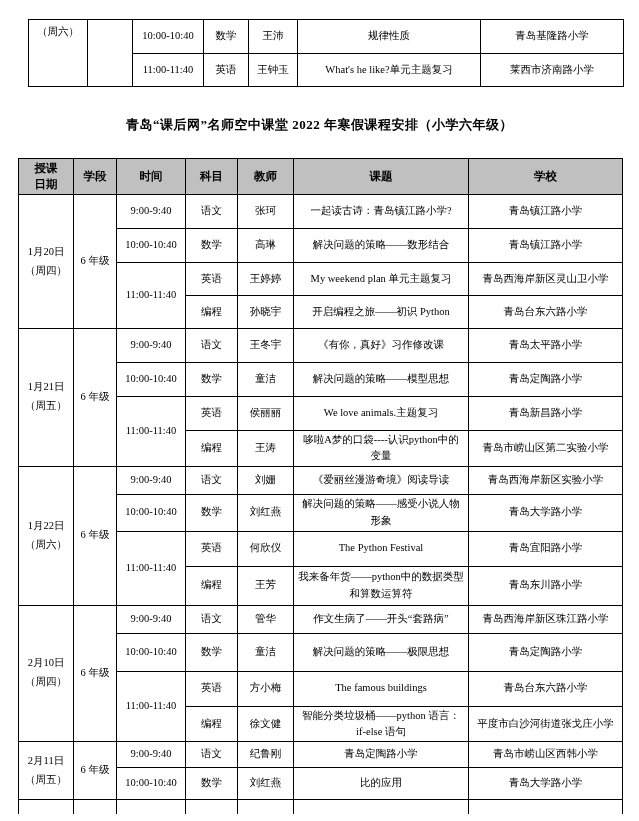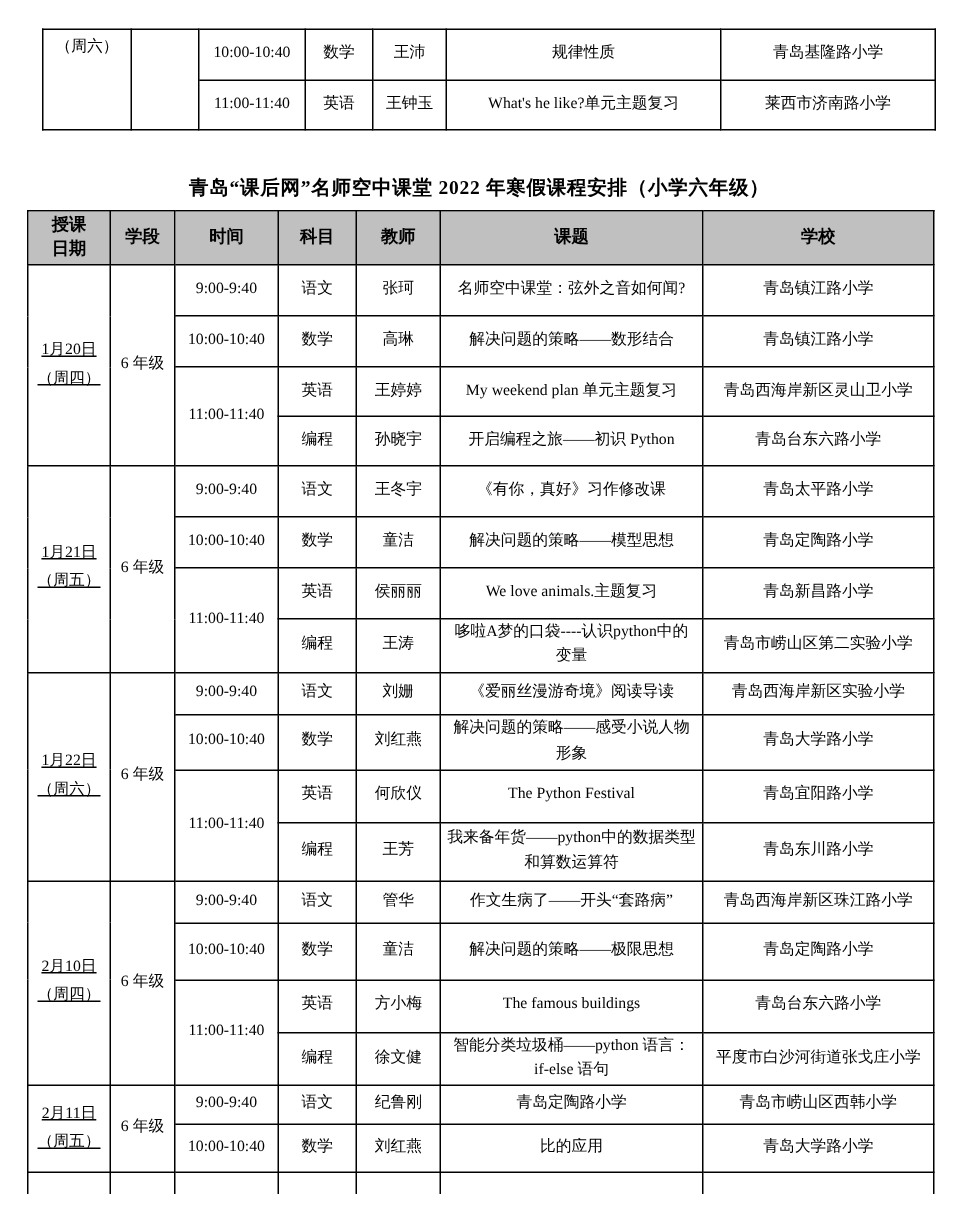--- a/index.html
+++ b/index.html
@@ -11,32 +11,32 @@
   .tbl {
     border-collapse:collapse; table-layout:fixed; position:absolute;
     background:#fff;
   }
   .tbl td {
     border:1px solid #000; text-align:center; vertical-align:middle;
     font-size:10.5px; line-height:1.55; padding:1px 4px; overflow:hidden;
     word-break:break-word;
   }
   .tbl-top { left:28px; top:19px; width:595px; }
-  .tbl-main { left:18px; top:140px; width:604px; }
+  .tbl-main { left:18px; top:158px; width:604px; }
   tr.head td {
     background:#c0c0c0; font-weight:bold; font-size:11.5px;
     white-space:pre-line; line-height:1.35;
   }
   td.vtop { vertical-align:top; padding-top:4px; }
   tr.cut td { border-bottom:none; }
   .page-title {
     position:absolute; top:116px; left:0; width:639px; text-align:center;
     font-size:13px; font-weight:bold; letter-spacing:0.5px;
   }
-  .date-line { line-height:1.8;text-decoration:underline; }
+  .date-line { line-height:1.8; }
 </style>
 </head>
 <body>
 
 <table class="tbl tbl-top">
   <colgroup>
     <col style="width:59px">
       <col style="width:45px">
       <col style="width:71px">
     <col style="width:45px">
@@ -90,21 +90,21 @@
 
   <tr style="height:34px">
     <td rowspan="4">
       <div class="date-line">1月20日</div>
       <div class="date-line">（周四）</div>
     </td>
     <td rowspan="4">6 年级</td>
     <td>9:00-9:40</td>
     <td>语文</td>
     <td>张珂</td>
-    <td>名师空中课堂：弦外之音如何闻?</td>
+    <td>一起读古诗：青岛镇江路小学?</td>
     <td>青岛镇江路小学</td>
   </tr>
   <tr style="height:34px">
     <td>10:00-10:40</td>
     <td>数学</td>
     <td>高琳</td>
     <td>解决问题的策略——数形结合</td>
     <td>青岛镇江路小学</td>
   </tr>
   <tr style="height:33px">

